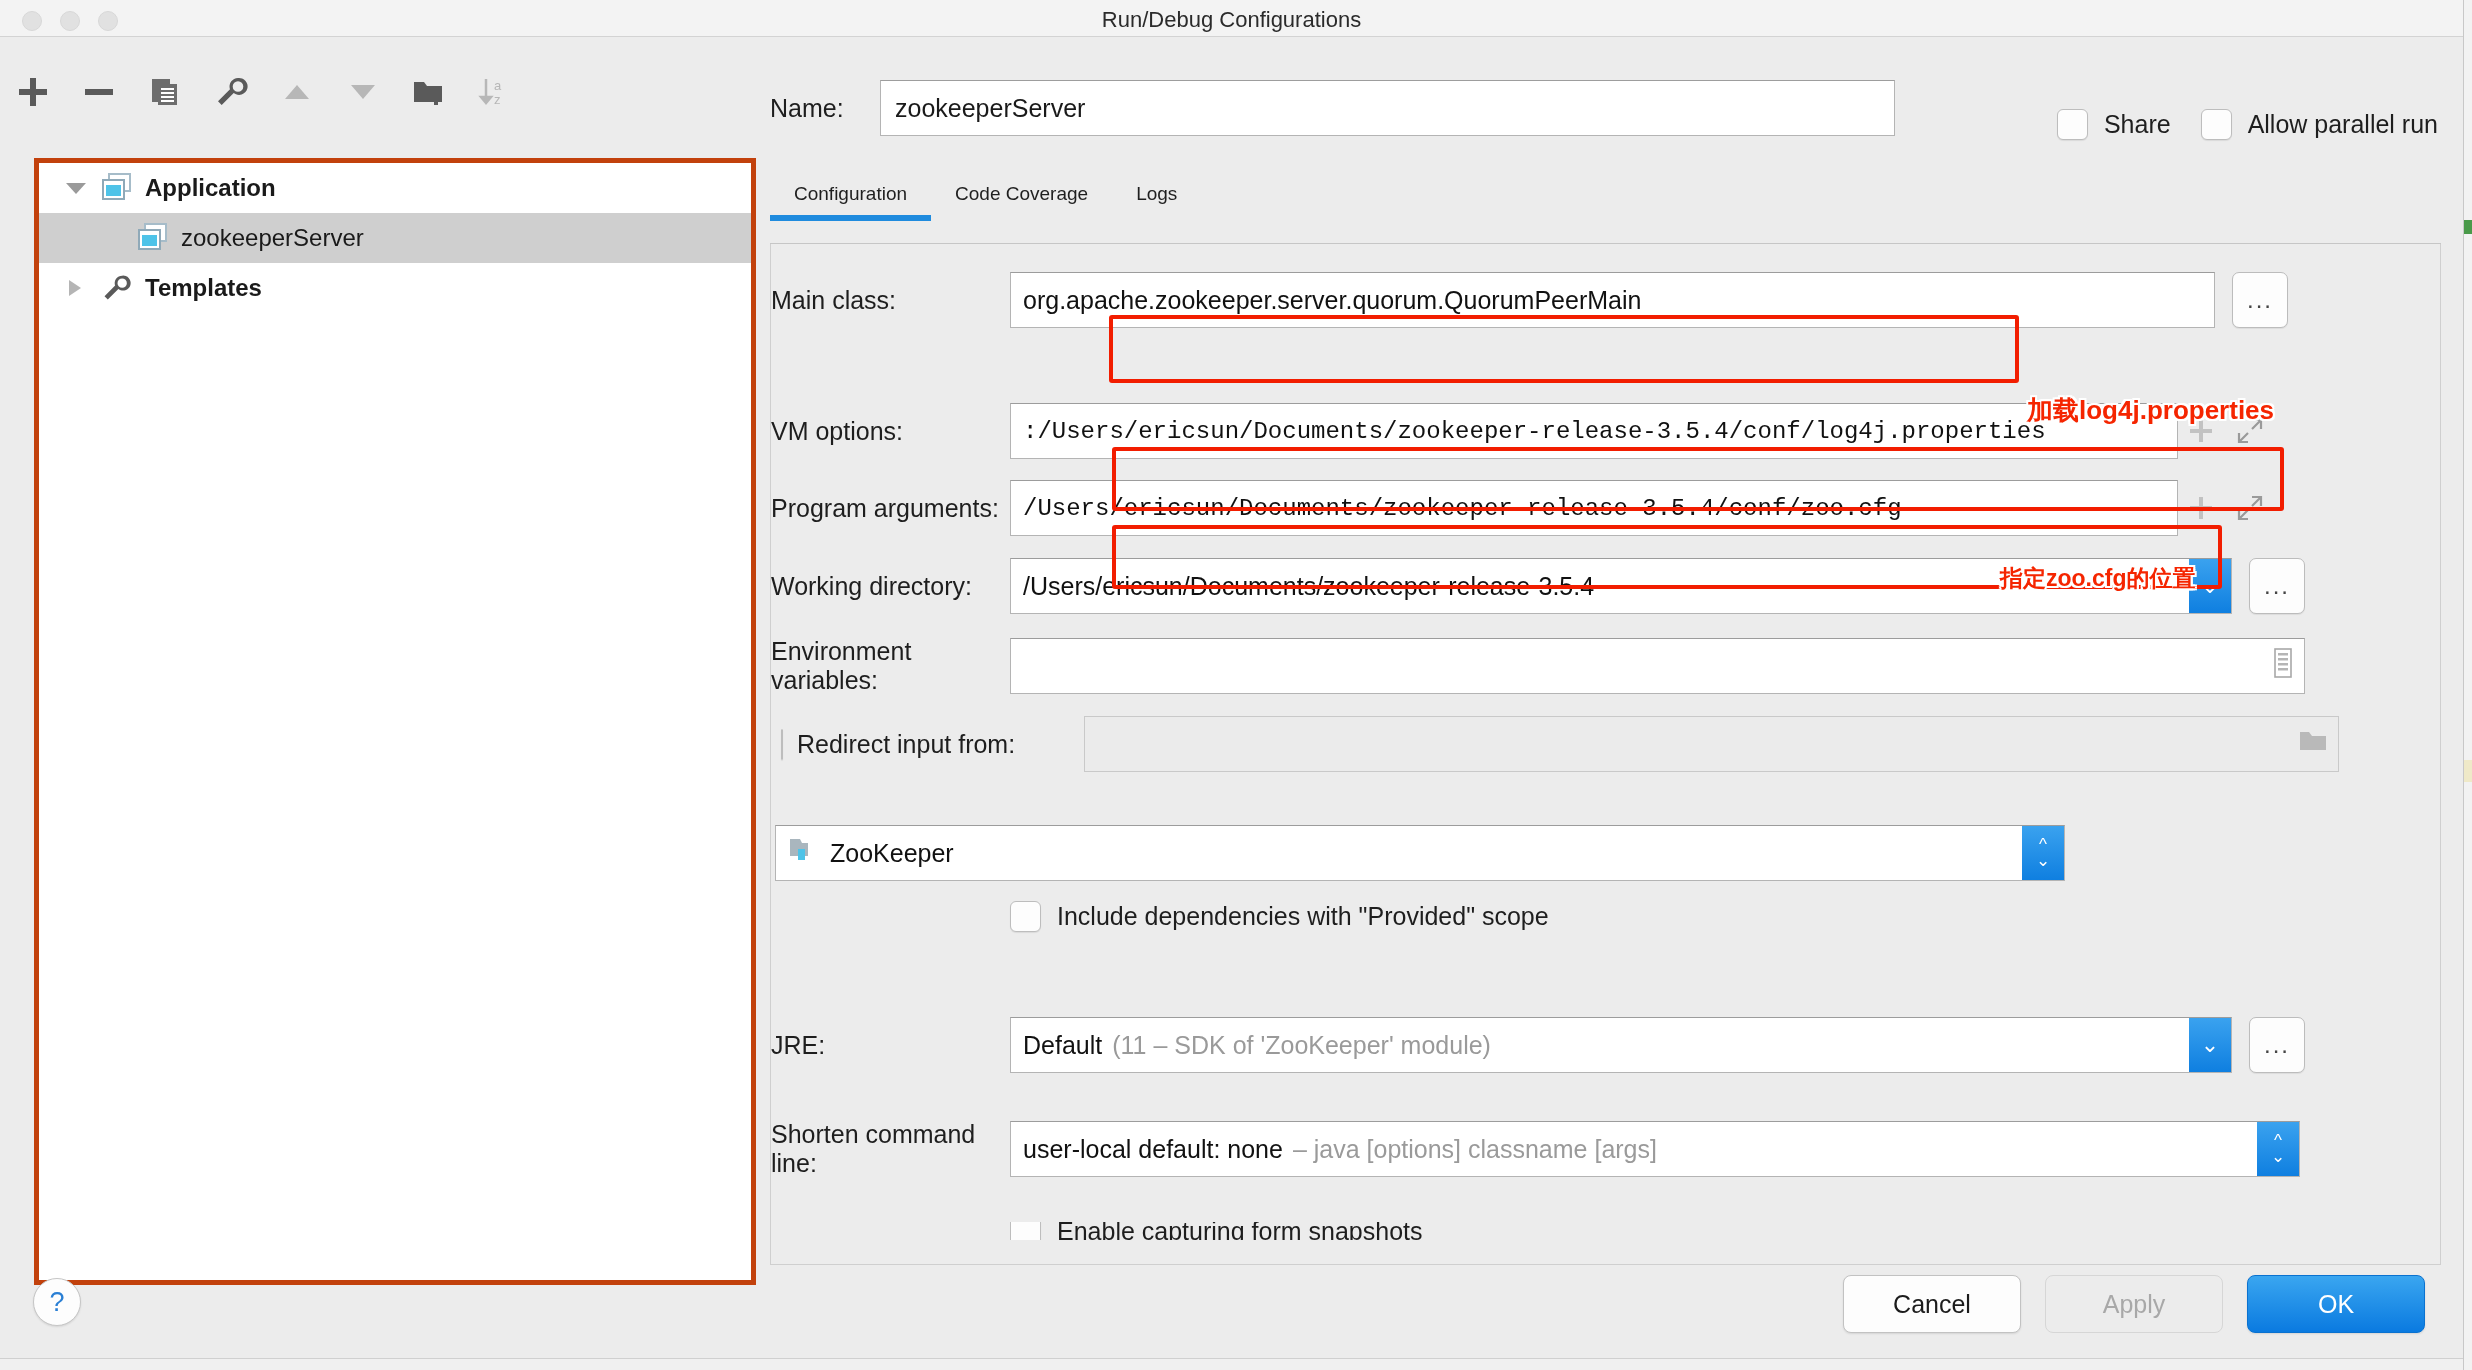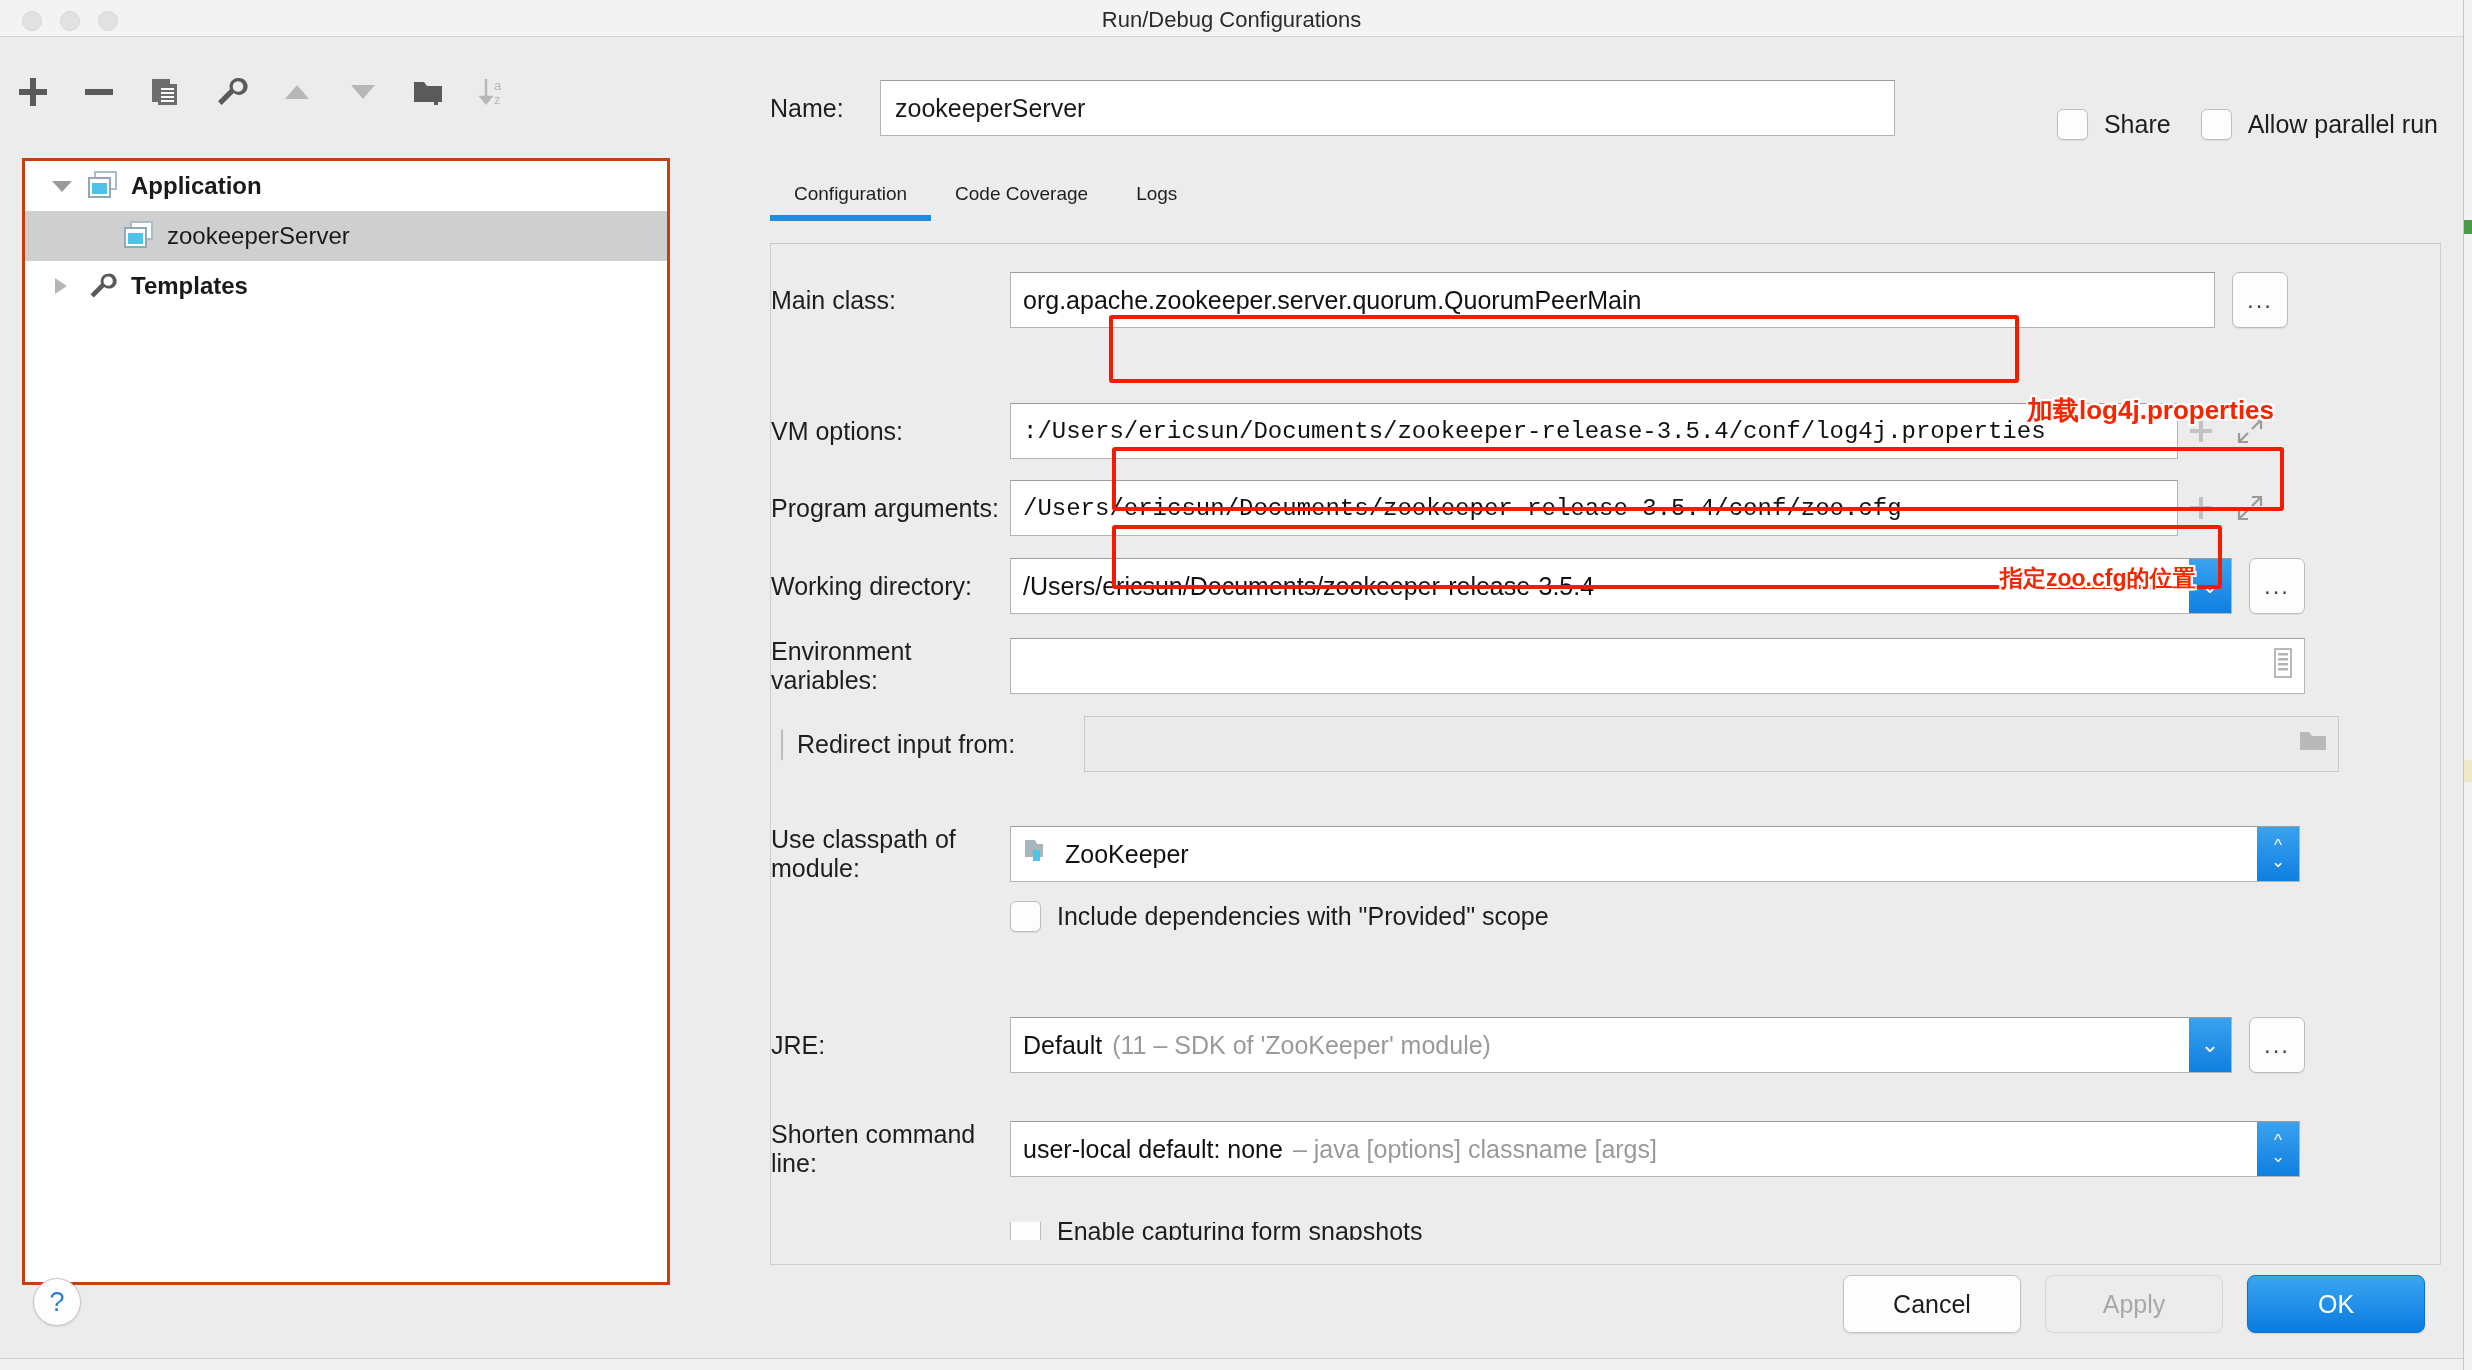--- a/index.html
+++ b/index.html
@@ -39,22 +39,22 @@
   
   .left-panel { position:absolute; left:0; top:38px; width:745px; bottom:0; }
 
   .toolbar { position:absolute; left:0; top:24px; height:60px; display:flex; align-items:center; gap:0px; }
   .tb-btn {
     width:66px; height:56px; display:flex; align-items:center; justify-content:center;
   }
   .tb-btn svg { display:block; }
 
   .tree {
-    position:absolute; left:22px; top:120px; width:648px; height:1127px;
-    background:#ffffff; border:3px solid #c2410c;
+    position:absolute; left:34px; top:120px; width:722px; height:1127px;
+    background:#ffffff; border:5px solid #c2410c;
     overflow:hidden;
   }
   .tree-row { display:flex; align-items:center; height:50px; padding-left:26px; }
   .tree-row.sel { background:#cfcfcf; }
   .tree-row .arrow { width:36px; display:flex; align-items:center; }
   .tree-row .t-ico { width:44px; display:flex; align-items:center; justify-content:flex-start; }
   .tree-row .t-lbl { font-size:24px; color:#1a1a1a; }
   .tree-row.bold .t-lbl { font-weight:bold; }
   .tree-row.child { padding-left:98px; }
 
@@ -367,21 +367,20 @@
             <span style="flex:1;"></span>
             <span>
               <svg width="30" height="26" viewBox="0 0 30 26">
                 <path d="M2 4h9l3 4h14v14H2z" fill="#b9b9b9"></path>
               </svg>
             </span>
           </div>
         </div>
 
         <div class="frow" style="left:0; top:581px;">
-          <span class="flabel" style="width:235px;">Use classpath of module:</span>
           <div class="field" style="width:1290px; margin-left:4px; padding-right:0;">
             <span style="display:flex; align-items:center; gap:12px; flex:1;">
               <span>
                 <svg width="30" height="28" viewBox="0 0 30 28">
                   <path d="M2 3h10l2 4h6v13H2z" fill="#a9b6be"></path>
                   <rect x="10" y="13" width="7" height="11" fill="#4ec3e8"></rect>
                 </svg>
               </span>
               <span>ZooKeeper</span>
             </span>

